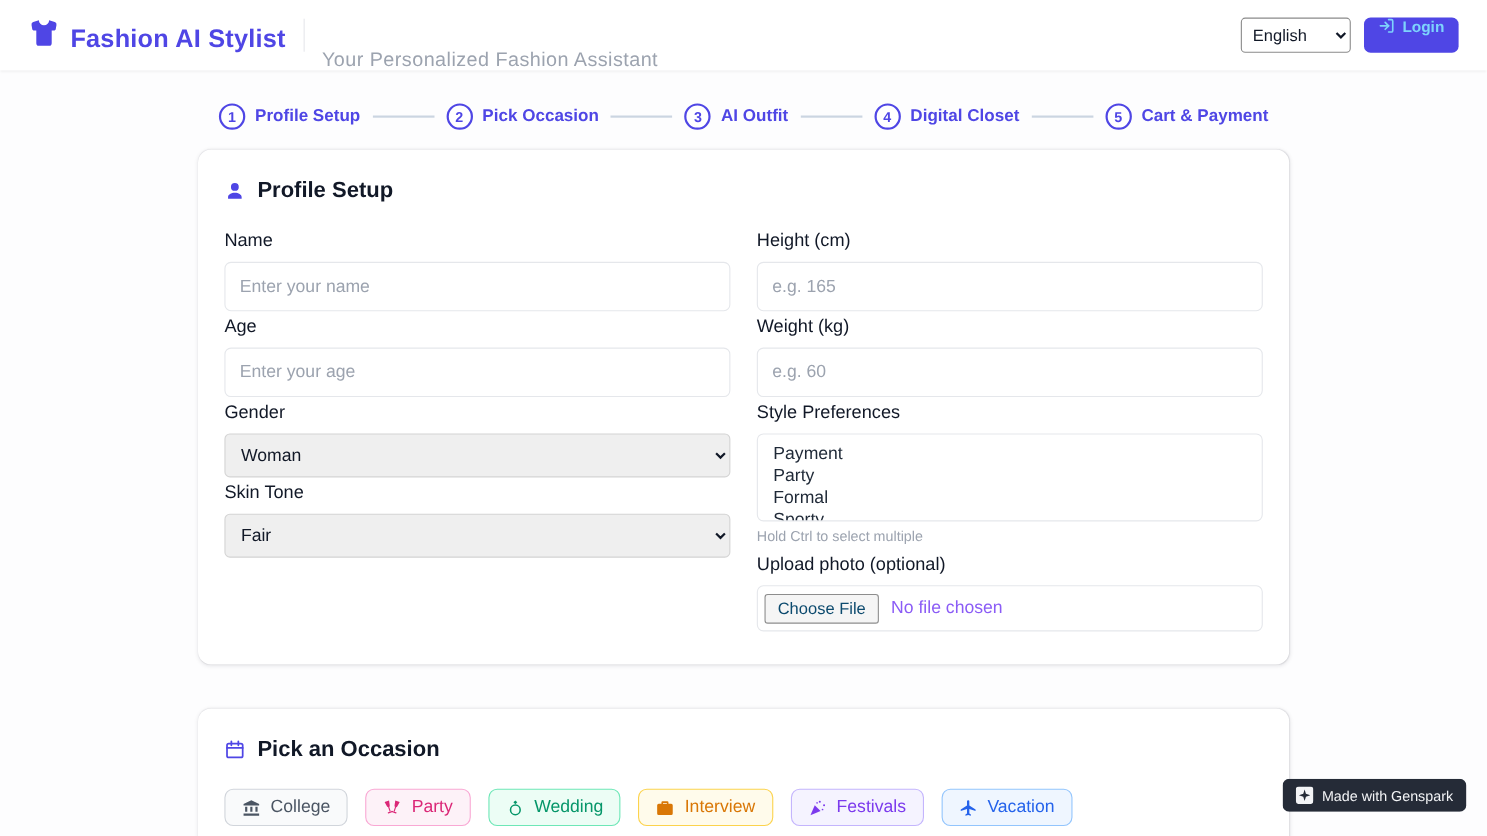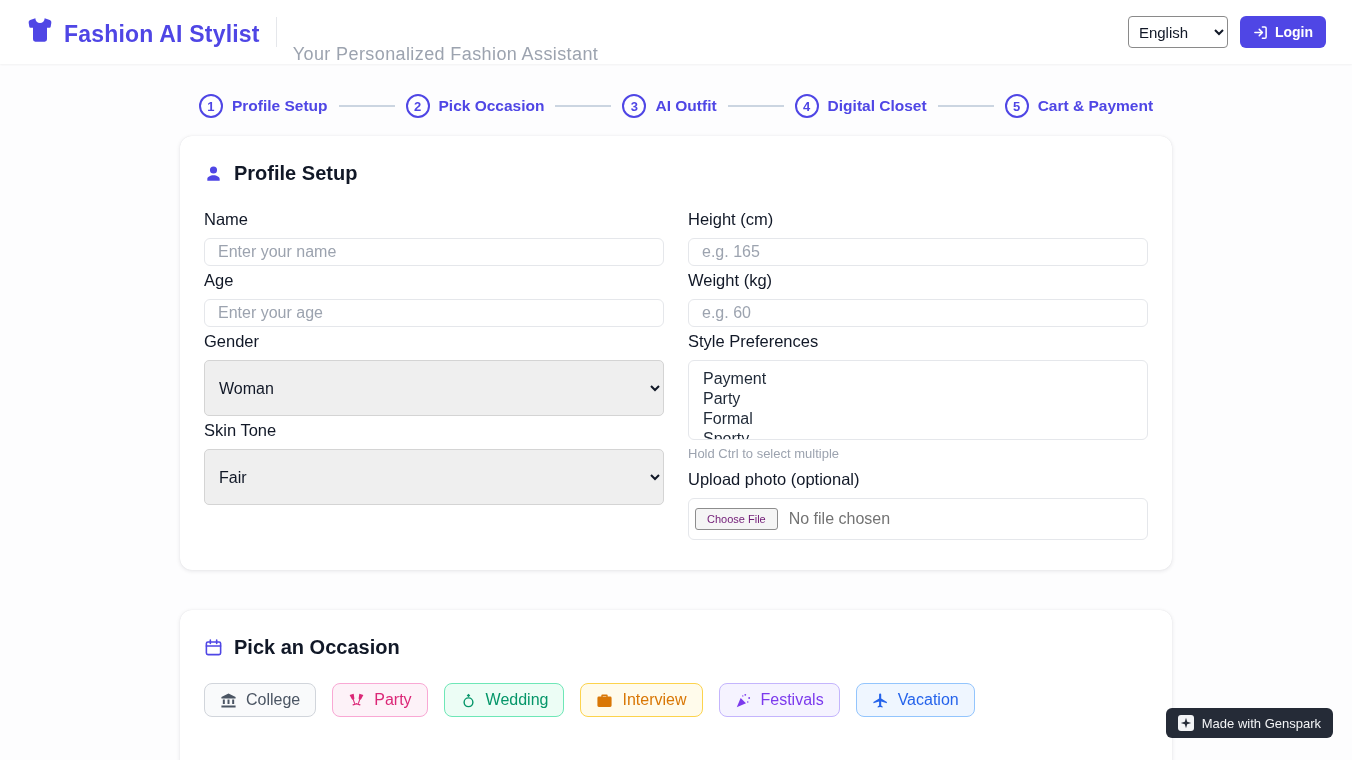--- a/index.html
+++ b/index.html
@@ -16,23 +16,23 @@
   .logo-group { display: flex; align-items: flex-end; gap: 10px; }
   .logo-title { font-size: 23px; font-weight: 700; color: #4f46e5; letter-spacing: .2px; }
   .header-divider { width: 1px; height: 30px; background: #e5e7eb; margin: 0 16px; }
   .header-subtitle { font-size: 18px; color: #9ca3af; letter-spacing: .4px; margin-top: 44px; }
   .header-right { margin-left: auto; display: flex; align-items: center; gap: 12px; }
   .lang-select {
     height: 32px; min-width: 100px; font-size: 15px; font-family: inherit;
     border: 1px solid #8a8a8a; border-radius: 4px; background: #ffffff; padding: 0 6px; color: #111827;
   }
   .login-btn {
-    height: 32px; background: #4f46e5; color: #ffffff; border: none; border-radius: 6px;
+    height: 32px; background: #4f46e5; color: #7dd3fc; border: none; border-radius: 6px;
     font-size: 14px; font-weight: 600; font-family: inherit; padding: 0 13px;
-    display: flex; align-items: center; gap: 7px; cursor: pointer;
+    display: flex; align-items: flex-start; gap: 7px; cursor: pointer;
   }
   
   .stepper { display: flex; align-items: center; justify-content: center; padding: 30px 0 18px; }
   .step { display: flex; align-items: center; gap: 9px; cursor: pointer; }
   .step-circle {
     width: 24px; height: 24px; border: 2px solid #4f46e5; border-radius: 50%;
     color: #4f46e5; font-size: 13px; font-weight: 700;
     display: flex; align-items: center; justify-content: center; background: #fff;
   }
   .step-label { color: #4f46e5; font-size: 15.5px; font-weight: 600; }
@@ -42,43 +42,43 @@
   .card {
     background: #ffffff; border-radius: 12px; padding: 26px 24px;
     box-shadow: 0 1px 4px rgba(17,24,39,.10), 0 0 1px rgba(17,24,39,.10);
     margin-bottom: 40px;
   }
   .card-title { display: flex; align-items: center; gap: 11px; font-size: 20px; font-weight: 700; color: #111827; margin-bottom: 24px; }
   .form-grid { display: grid; grid-template-columns: 1fr 1fr; column-gap: 24px; }
   .field { margin-bottom: 4px; }
   .field-label { display: block; font-size: 16.5px; color: #111827; margin-bottom: 9px; line-height: 20px; }
   .text-input {
-    width: 100%; height: 28px; border: 1px solid #e5e7eb; border-radius: 6px;
+    width: 100%; height: 45px; border: 1px solid #e5e7eb; border-radius: 6px;
     padding: 0 13px; font-size: 16px; font-family: inherit; color: #111827; background: #fff;
   }
   .text-input::placeholder { color: #9ca3af; }
   .form-select {
-    width: 100%; height: 56px; font-size: 16px; font-family: inherit;
+    width: 100%; height: 40px; font-size: 16px; font-family: inherit;
     border: 1px solid #d4d4d4; border-radius: 5px; background: #efefef; padding: 0 10px; color: #111827;
   }
   .listbox {
     border: 1px solid #e5e7eb; border-radius: 6px; height: 80px; overflow: hidden;
     padding-top: 8px; background: #fff; cursor: default;
   }
   .listbox-option { height: 20px; line-height: 20px; padding: 0 14px; font-size: 16px; color: #1f2937; }
   .field-hint { font-size: 13px; color: #9ca3af; margin-top: 6px; }
   .file-box {
     border: 1px solid #e5e7eb; border-radius: 6px; height: 42px;
     display: flex; align-items: center; gap: 11px; padding: 0 6px; background: #fff;
   }
   .file-btn {
     background: #f5f5f5; border: 1px solid #8d8d8d; border-radius: 3px;
-    font-size: 11px; font-family: inherit; color: #701a75; padding: 4px 11px; cursor: pointer;
-  }
-  .file-status { font-size: 16px; color: #737373; }
+    font-size: 15px; font-family: inherit; color: #0c4a6e; padding: 4px 11px; cursor: pointer;
+  }
+  .file-status { font-size: 16px; color: #8b5cf6; }
   
   .chip-row { display: flex; gap: 16px; flex-wrap: wrap; }
   .chip {
     display: flex; align-items: center; gap: 9px; height: 34px; padding: 0 15px;
     border-radius: 8px; border: 1px solid; font-size: 16px; font-weight: 500;
     font-family: inherit; cursor: pointer; background: #fff;
   }
   .chip svg { flex: 0 0 auto; }
   .chip-college   { color: #4b5563; background: #f9fafb; border-color: #d1d5db; }
   .chip-party     { color: #db2777; background: #fdf2f8; border-color: #f9a8d4; }

